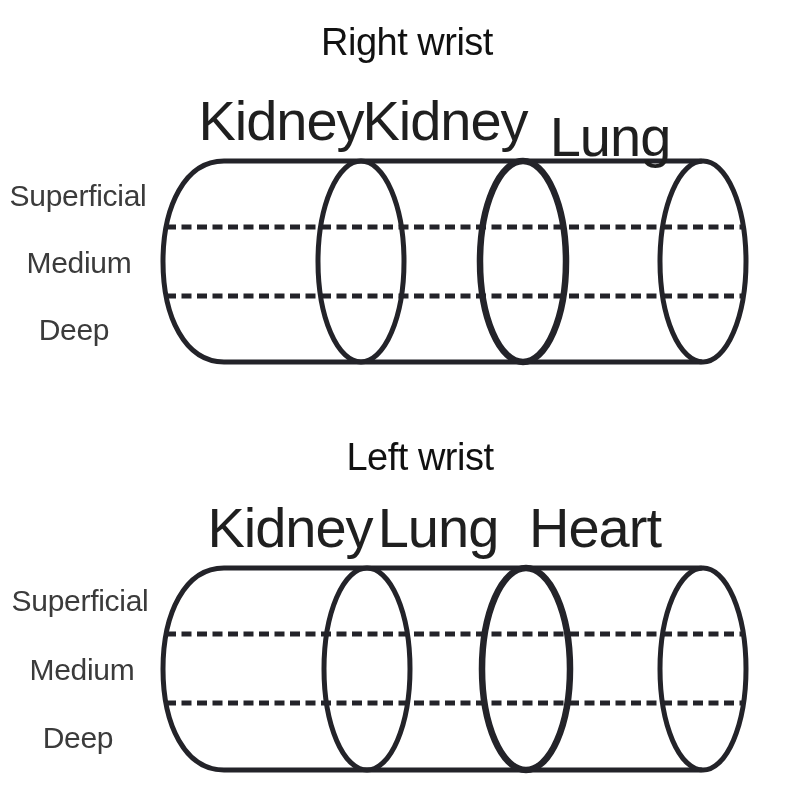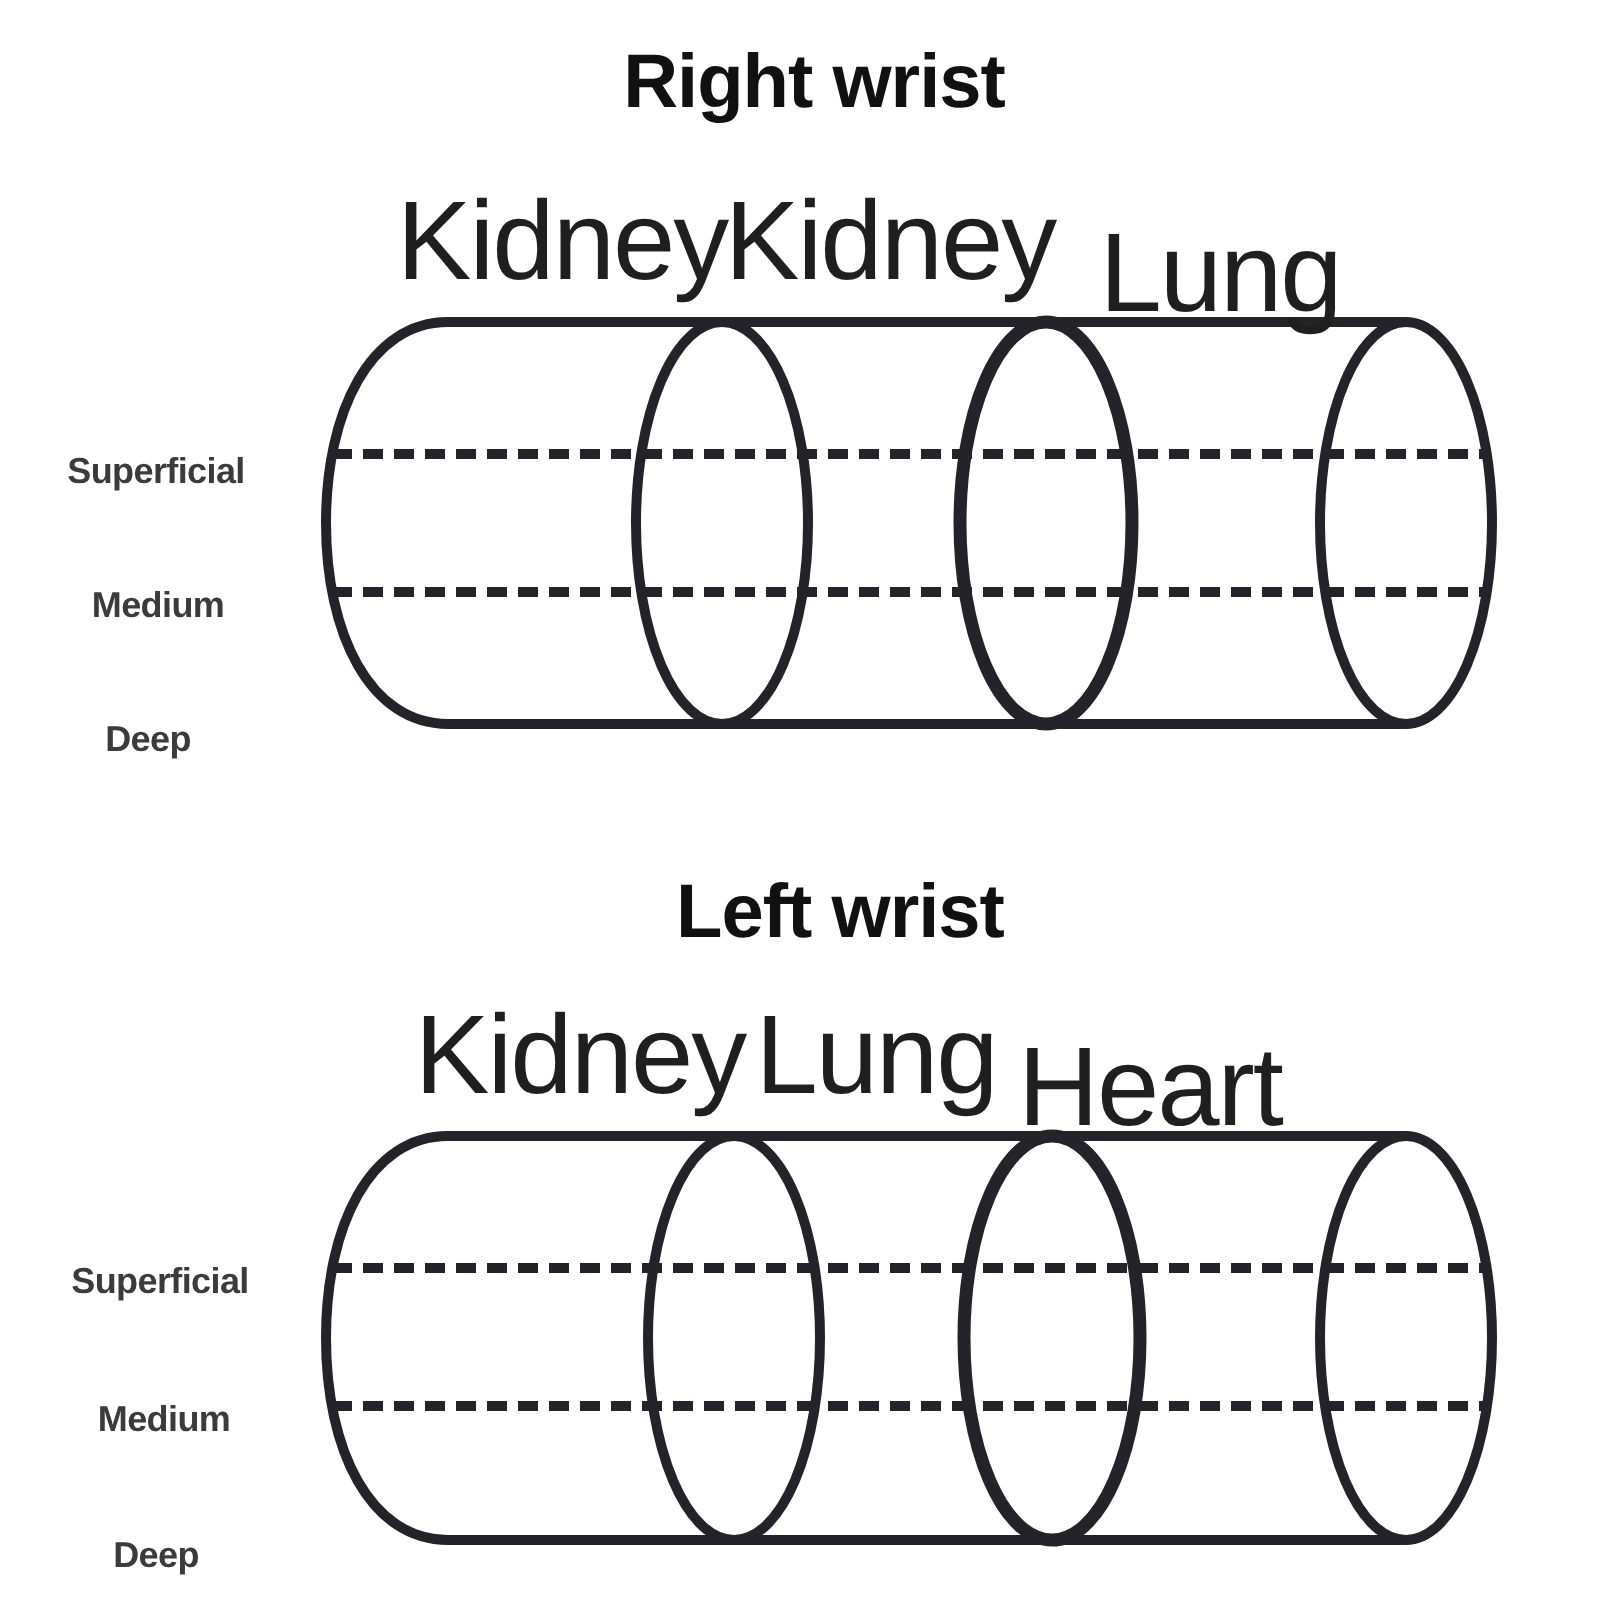--- a/index.html
+++ b/index.html
@@ -25,36 +25,35 @@
     height: 800px;
   }
   .label {
     position: absolute;
     transform: translate(-50%, -50%);
     white-space: nowrap;
     color: #1d1d1d;
   }
   .fig-title {
     font-size: 38px;
-    font-weight: 700;
+    font-weight: 400;
     letter-spacing: -0.5px;
     color: #111111;
   }
   .organ-label {
     font-size: 56px;
     font-weight: 400;
     letter-spacing: -1px;
     color: #1f1f1f;
   }
   .depth-label {
-    font-size: 18px;
-    font-weight: 700;
+    font-size: 30px;
+    font-weight: 400;
     letter-spacing: -0.3px;
     color: #3b3b3b;
-    margin-top: 40px;
   }
 </style>
 </head>
 <body>
 
 <div class="canvas">
 
   <svg class="draw-layer" viewBox="0 0 800 800" aria-hidden="true">
 
     <g>
@@ -92,20 +91,20 @@
     <div class="label depth-label" style="left:78px; top:196px;">Superficial</div>
     <div class="label depth-label" style="left:79px; top:263px;">Medium</div>
     <div class="label depth-label" style="left:74px; top:330px;">Deep</div>
   </div>
 
   <div>
     <div class="label fig-title" style="left:420px; top:457px;">Left wrist</div>
 
     <div class="label organ-label" style="left:290px; top:527px;">Kidney</div>
     <div class="label organ-label" style="left:438px; top:527px;">Lung</div>
-    <div class="label organ-label" style="left:575px; top:527px;margin-top:16px;">Heart</div>
+    <div class="label organ-label" style="left:595px; top:527px;">Heart</div>
 
     <div class="label depth-label" style="left:80px; top:601px;">Superficial</div>
     <div class="label depth-label" style="left:82px; top:670px;">Medium</div>
     <div class="label depth-label" style="left:78px; top:738px;">Deep</div>
   </div>
 
 </div>
 
 </body></html>

